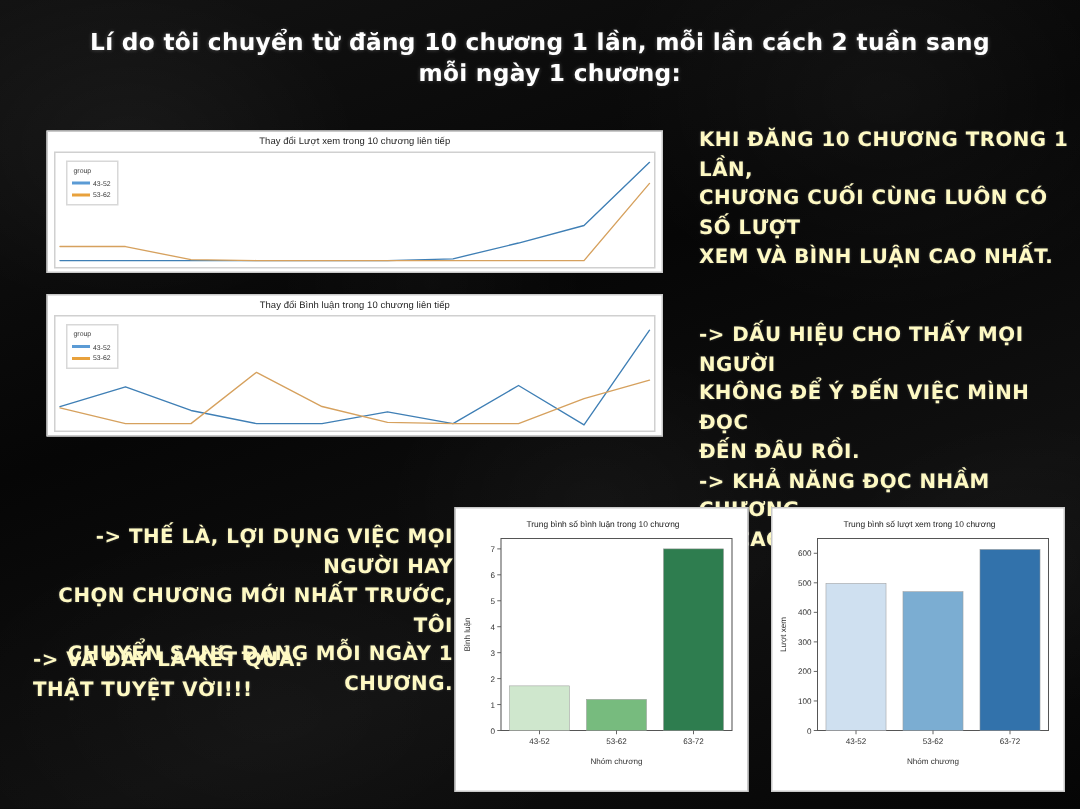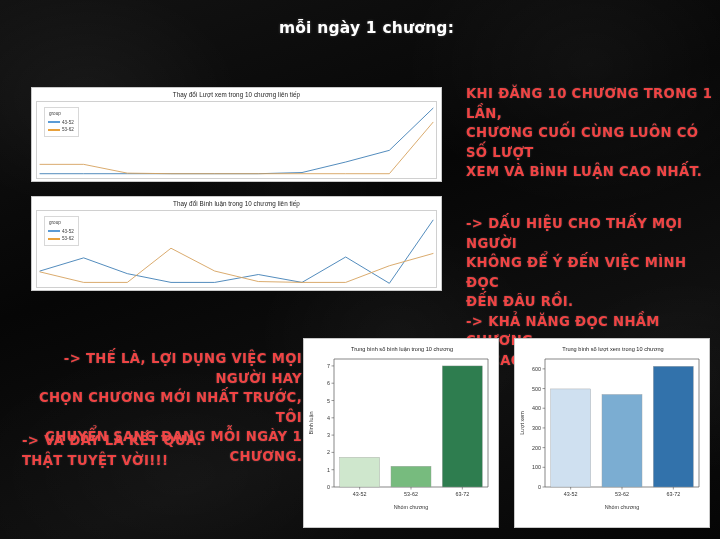--- a/index.html
+++ b/index.html
@@ -42,21 +42,21 @@
   #headline .l2 { display: block; margin-left: 13px; }
 
   
   .hand {
     position: absolute;
     font-family: "DejaVu Sans", sans-serif;
     font-weight: bold;
     font-size: 13.2px;
     line-height: 19.5px;
     letter-spacing: 0.35px;
-    color: #ef4444;
+    color: #fef9c3;
     text-shadow: 0 0 2px rgba(255,255,255,0.22);
     white-space: pre-line;
   }
 
   #note-right-1 { left: 466px; top: 84px;  width: 248px; }
   #note-right-2 { left: 466px; top: 184px; width: 248px; margin-top: 30px; }
   #note-left-1  { left: 16px;  top: 349px; width: 286px; text-align: right; }
   #note-left-2  { left: 22px;  top: 431px; width: 286px; }
 
   
@@ -115,20 +115,21 @@
   .bar-svg { display: block; width: 196px; height: 178px; }
   .axis-text { font-size: 5.4px; fill: #333333; font-family: "Liberation Sans", sans-serif; }
   .axis-title { font-size: 5.6px; fill: #222222; font-family: "Liberation Sans", sans-serif; }
   .tickline { stroke: #555555; stroke-width: 0.6; }
   .spine { stroke: #555555; stroke-width: 0.7; fill: none; }
 </style>
 </head>
 <body>
 
 <div id="headline">
+  <span>Lí do tôi chuyển từ đăng 10 chương 1 lần, mỗi lần cách 2 tuần sang</span>
   <span class="l2">mỗi ngày 1 chương:</span>
 </div>
 
 <div class="panel" id="panel-views">
   <div class="panel-title">Thay đổi Lượt xem trong 10 chương liên tiếp</div>
   <div class="line-plot-wrap">
     <div class="legend">
       <div class="legend-title">group</div>
       <div class="legend-row">
         <span class="legend-swatch" style="background:#5b9bd5"></span>

